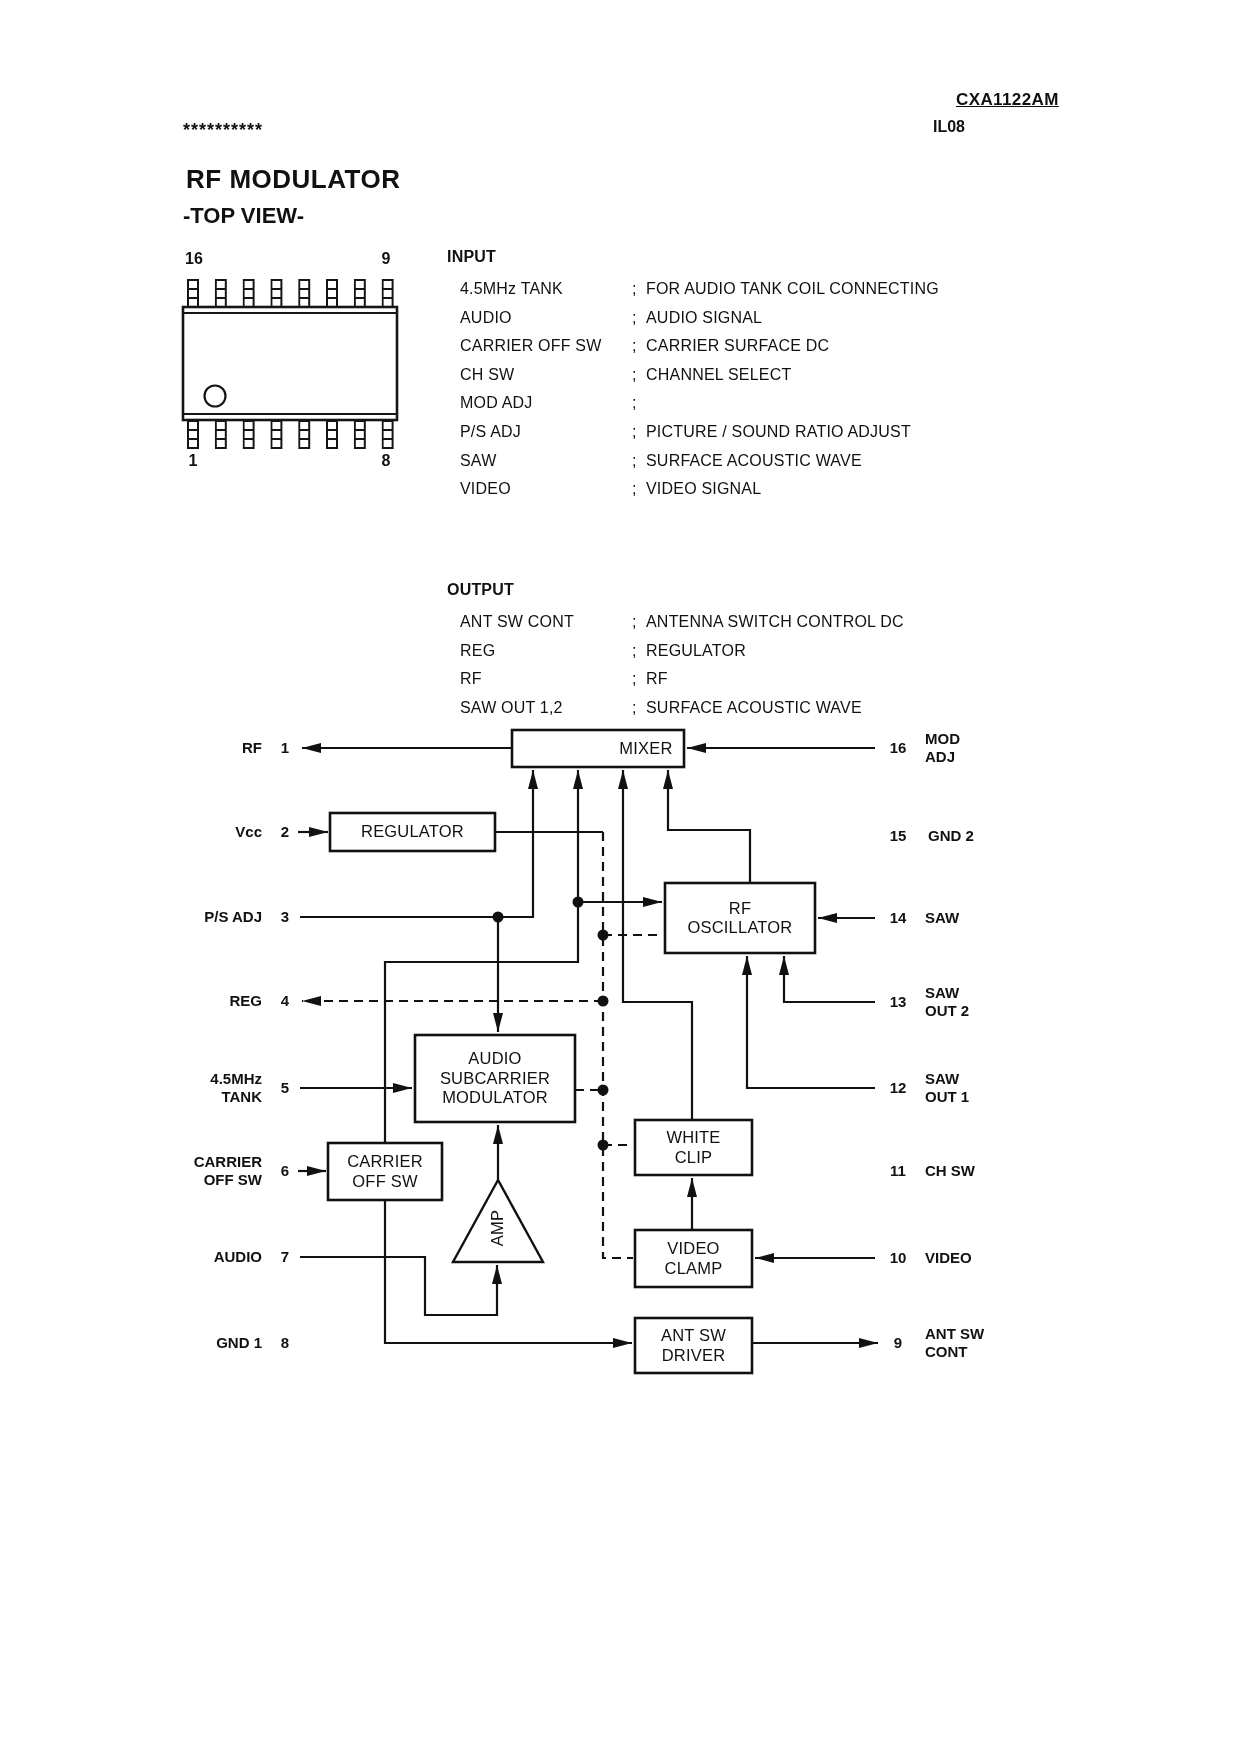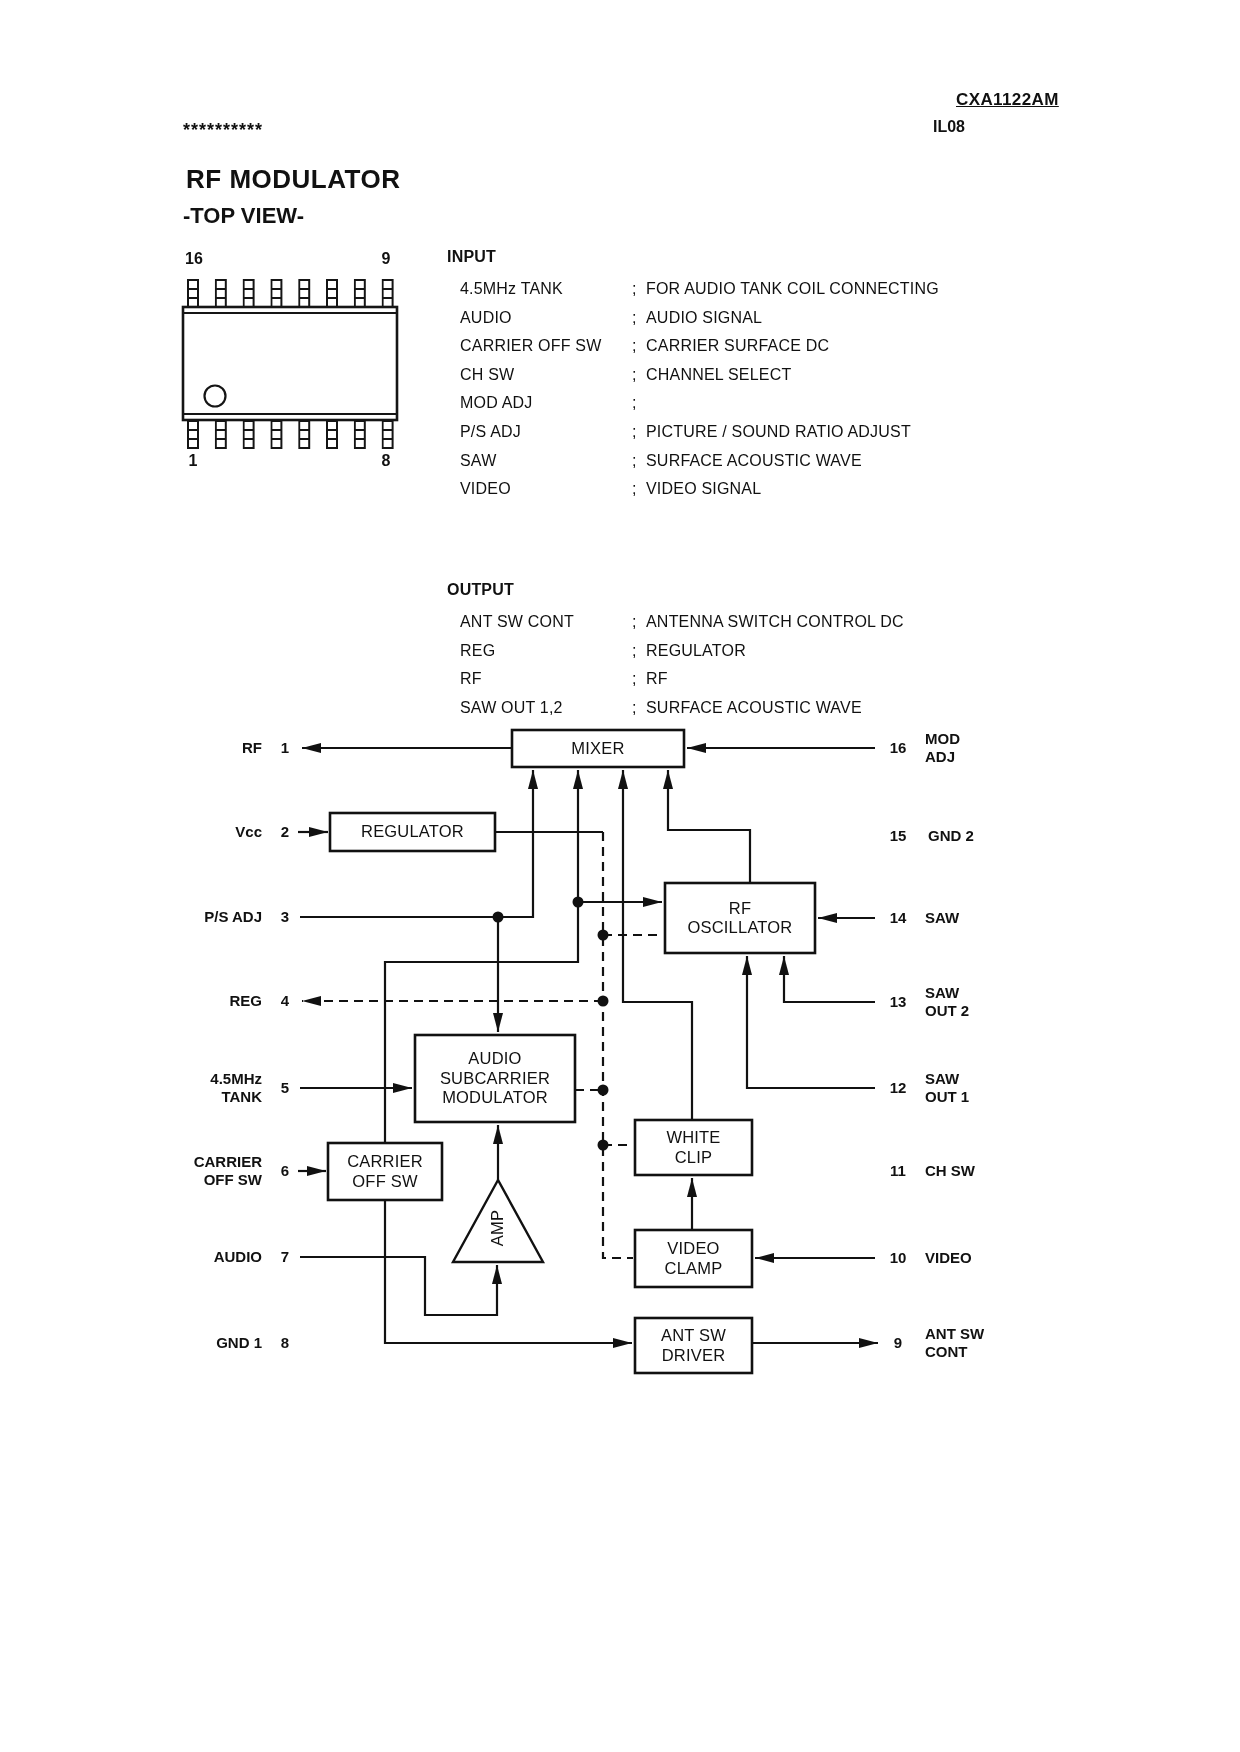--- a/index.html
+++ b/index.html
@@ -211,21 +211,21 @@
       <rect x="665" y="883" width="150" height="70"></rect>
       <rect x="415" y="1035" width="160" height="87"></rect>
       <rect x="635" y="1120" width="117" height="55"></rect>
       <rect x="328" y="1143" width="114" height="57"></rect>
       <rect x="635" y="1230" width="117" height="57"></rect>
       <rect x="635" y="1318" width="117" height="55"></rect>
       <polygon points="498,1180 453,1262 543,1262" stroke-width="2.4"></polygon>
     </g>
   </svg>
 
-  <div class="blk-lbl" style="left:512px;top:730px;width:172px;height:37px;">MIXER</div>
+  <div class="blk-lbl" style="left:512px;top:730px;width:172px;height:37px;padding-left:48px;">MIXER</div>
   <div class="blk-lbl" style="left:330px;top:813px;width:165px;height:38px;">REGULATOR</div>
   <div class="blk-lbl" style="left:665px;top:883px;width:150px;height:70px;">RF
 OSCILLATOR</div>
   <div class="blk-lbl" style="left:415px;top:1035px;width:160px;height:87px;">AUDIO
 SUBCARRIER
 MODULATOR</div>
   <div class="blk-lbl" style="left:635px;top:1120px;width:117px;height:55px;">WHITE
 CLIP</div>
   <div class="blk-lbl" style="left:328px;top:1143px;width:114px;height:57px;">CARRIER
 OFF SW</div>

